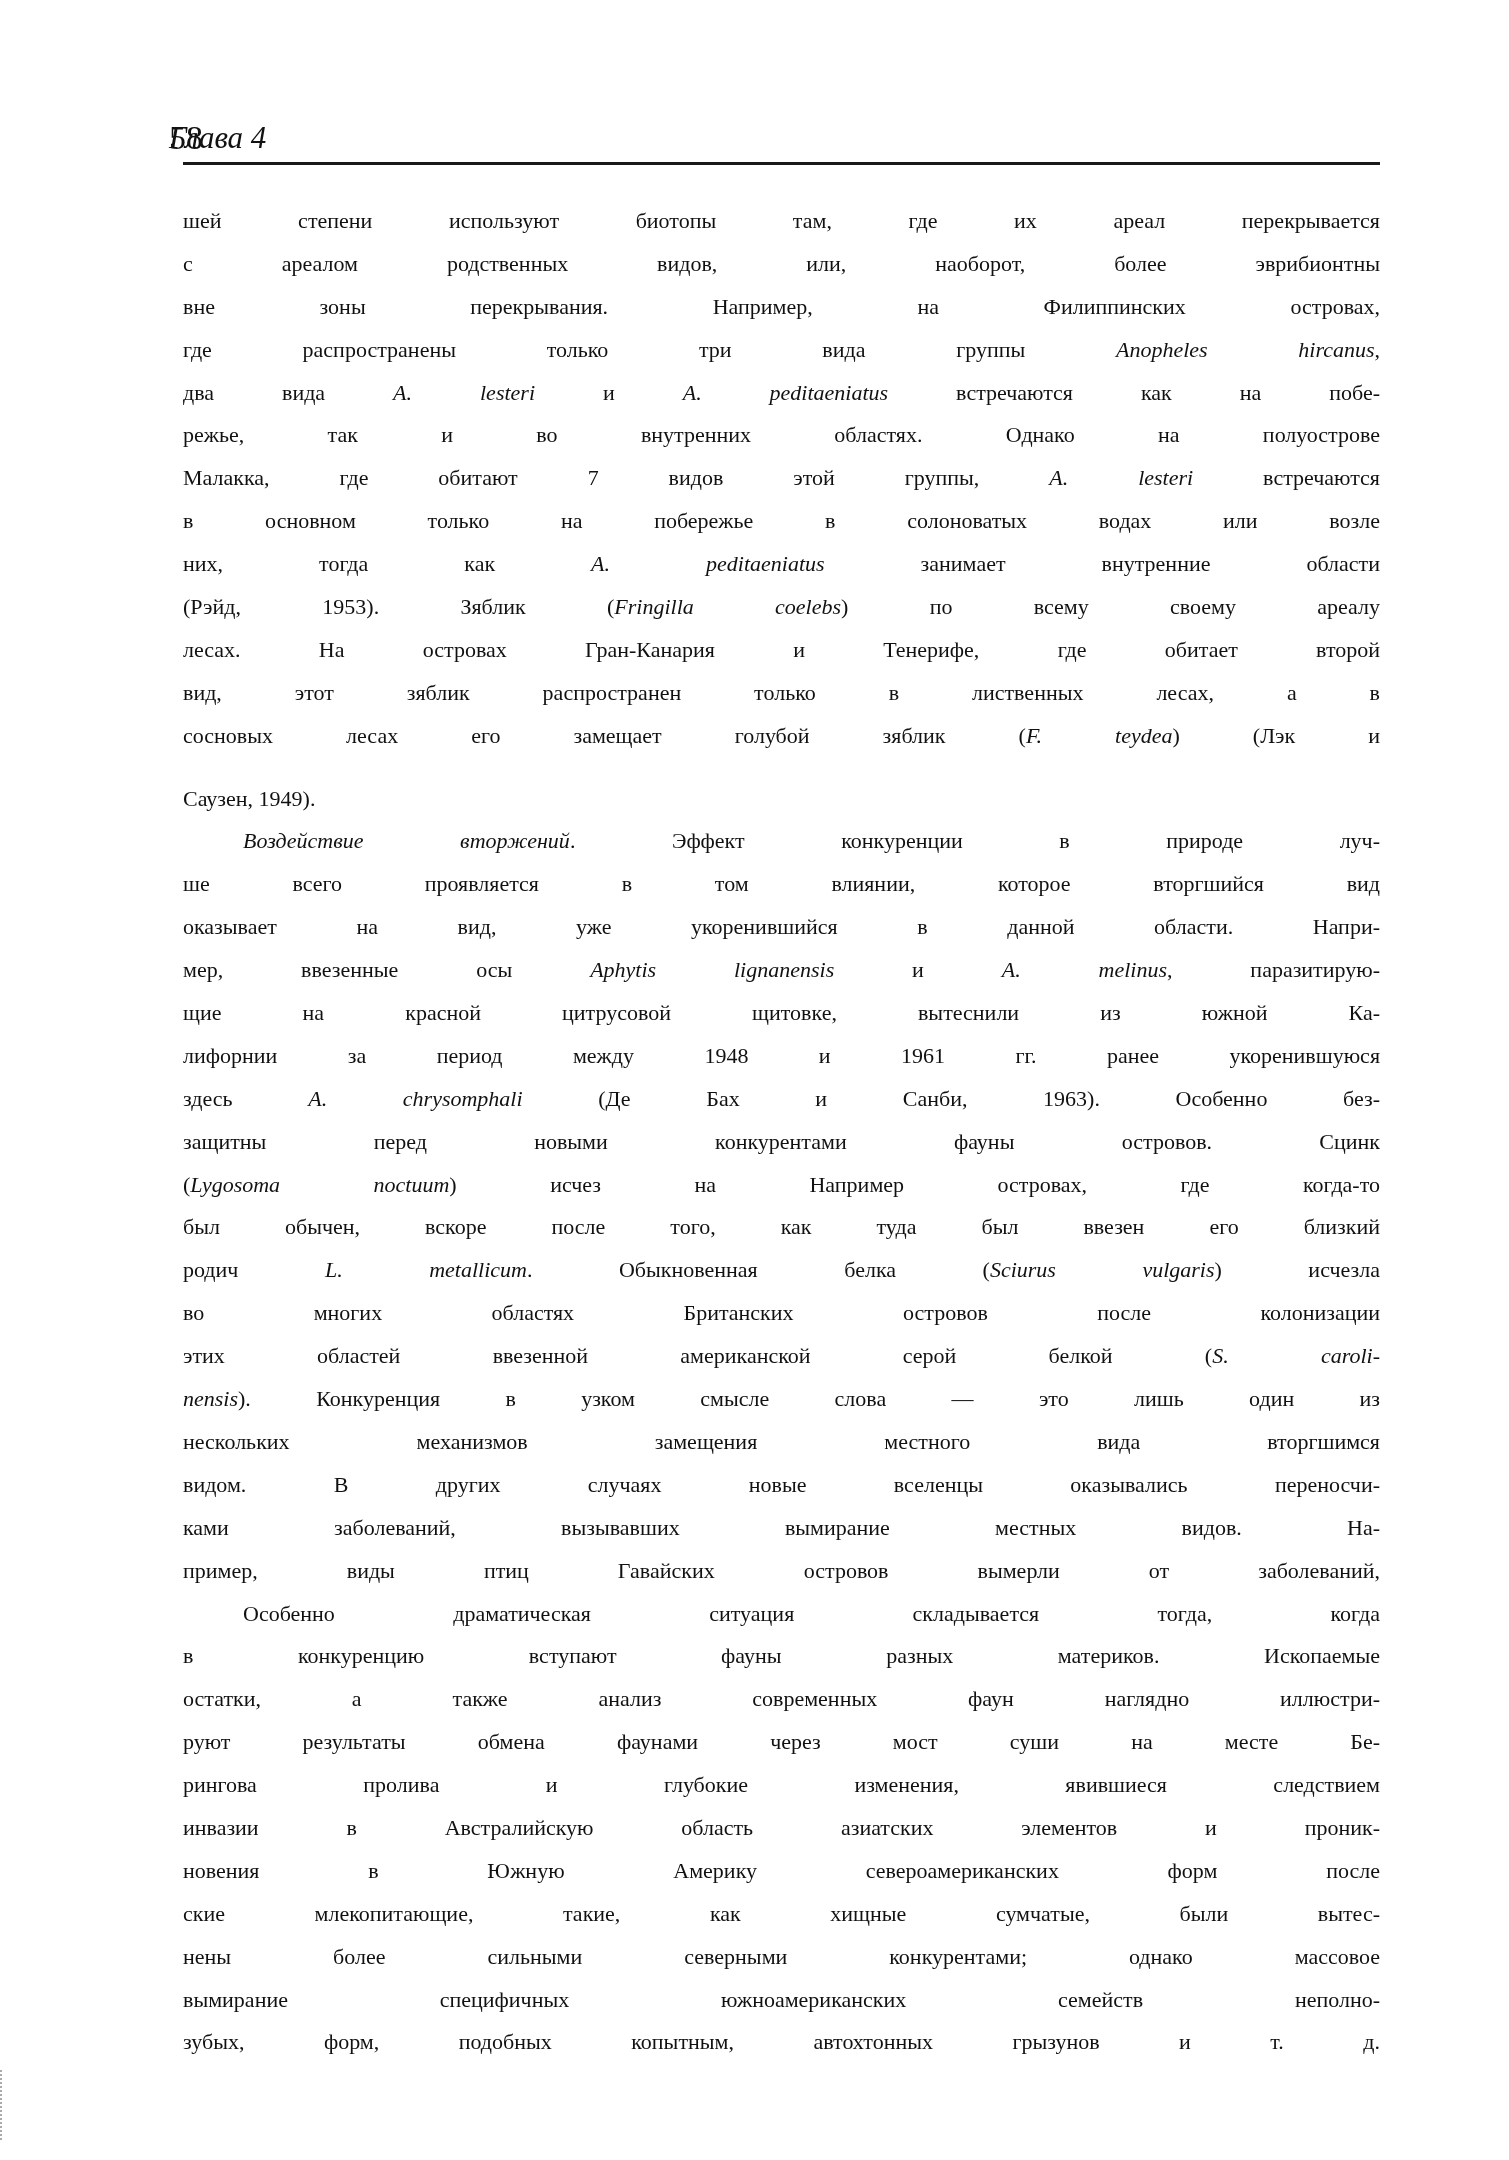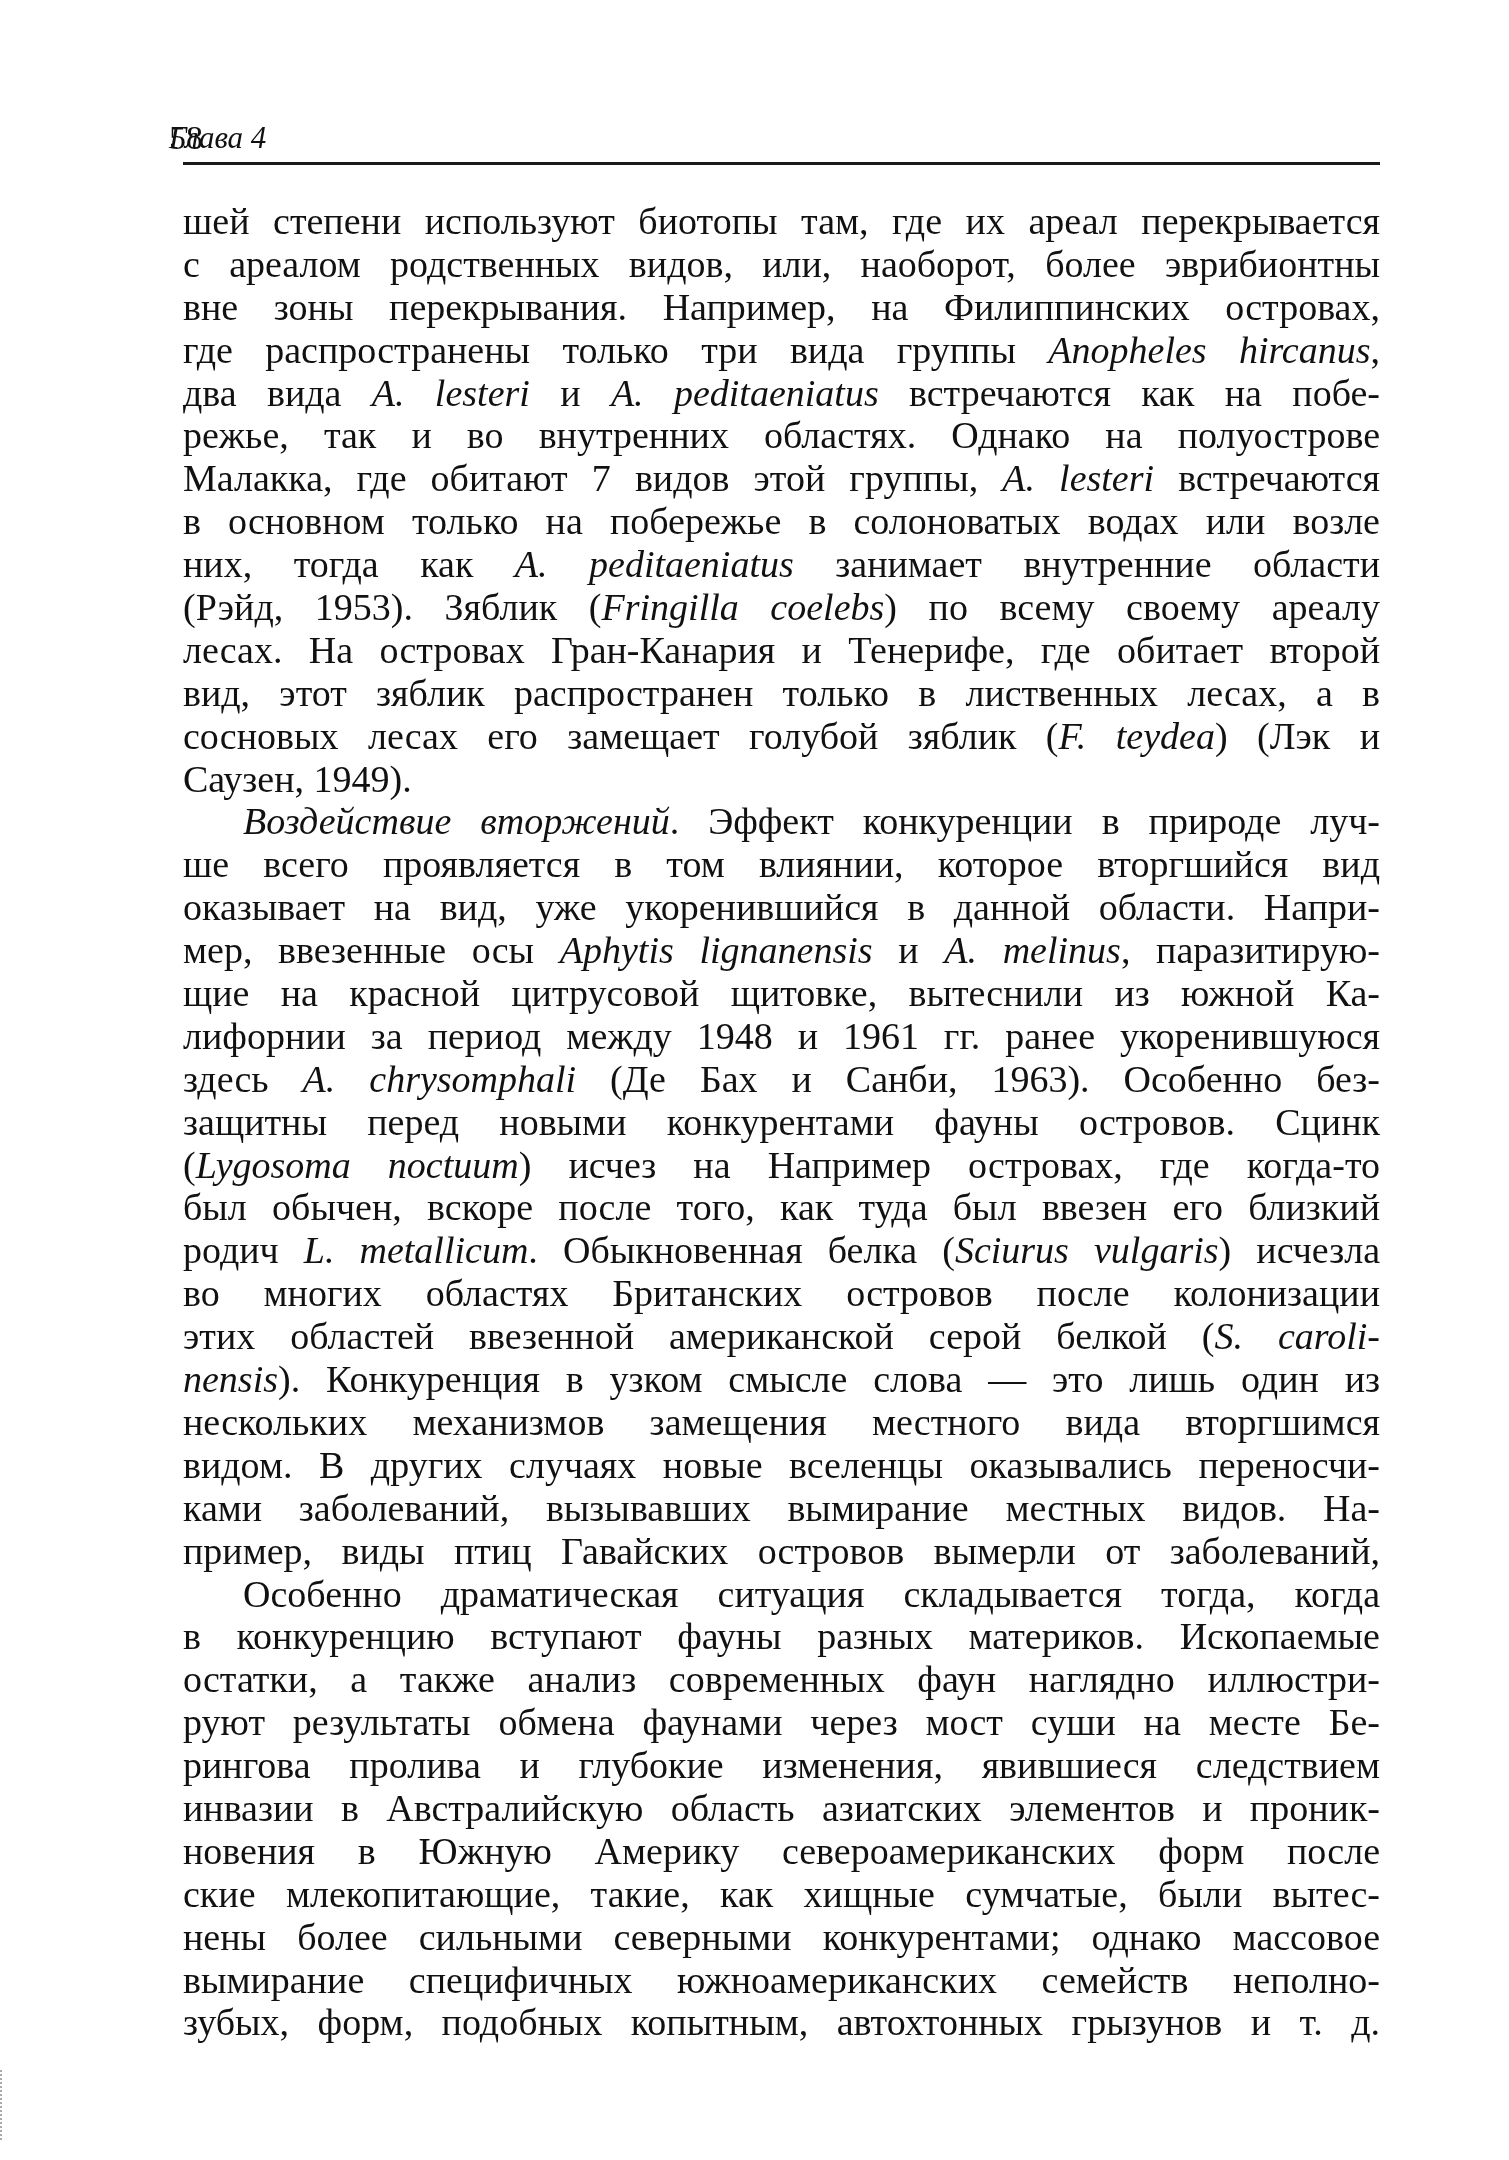--- a/index.html
+++ b/index.html
@@ -22,25 +22,25 @@
   }
   .header-rule {
     position: absolute; left: 183px; top: 162px; width: 1197px; height: 3px;
     background: #1a1a1a;
   }
   .body-text {
     position: absolute; left: 183px; top: 200px; width: 1197px;
   }
   .line {
     display: block; height: 42.9px; line-height: 42.9px;
-    font-size: 38px; white-space: nowrap;
+    font-size: 22px; white-space: nowrap;
     text-align: justify; text-align-last: justify;
     overflow: visible;
   }
-  .line.last { text-align-last: left; }
+  .line.last { text-align-last: left; margin-top: 20px; }
   .line.indent { padding-left: 60px; }
   .line i, .line em { font-style: italic; }
   .margin-mark {
     position: absolute; left: 0; top: 2070px; width: 6px; height: 70px;
     border-left: 2px dotted #aaaaaa;
   }
 </style>
 </head>
 <body>
 

